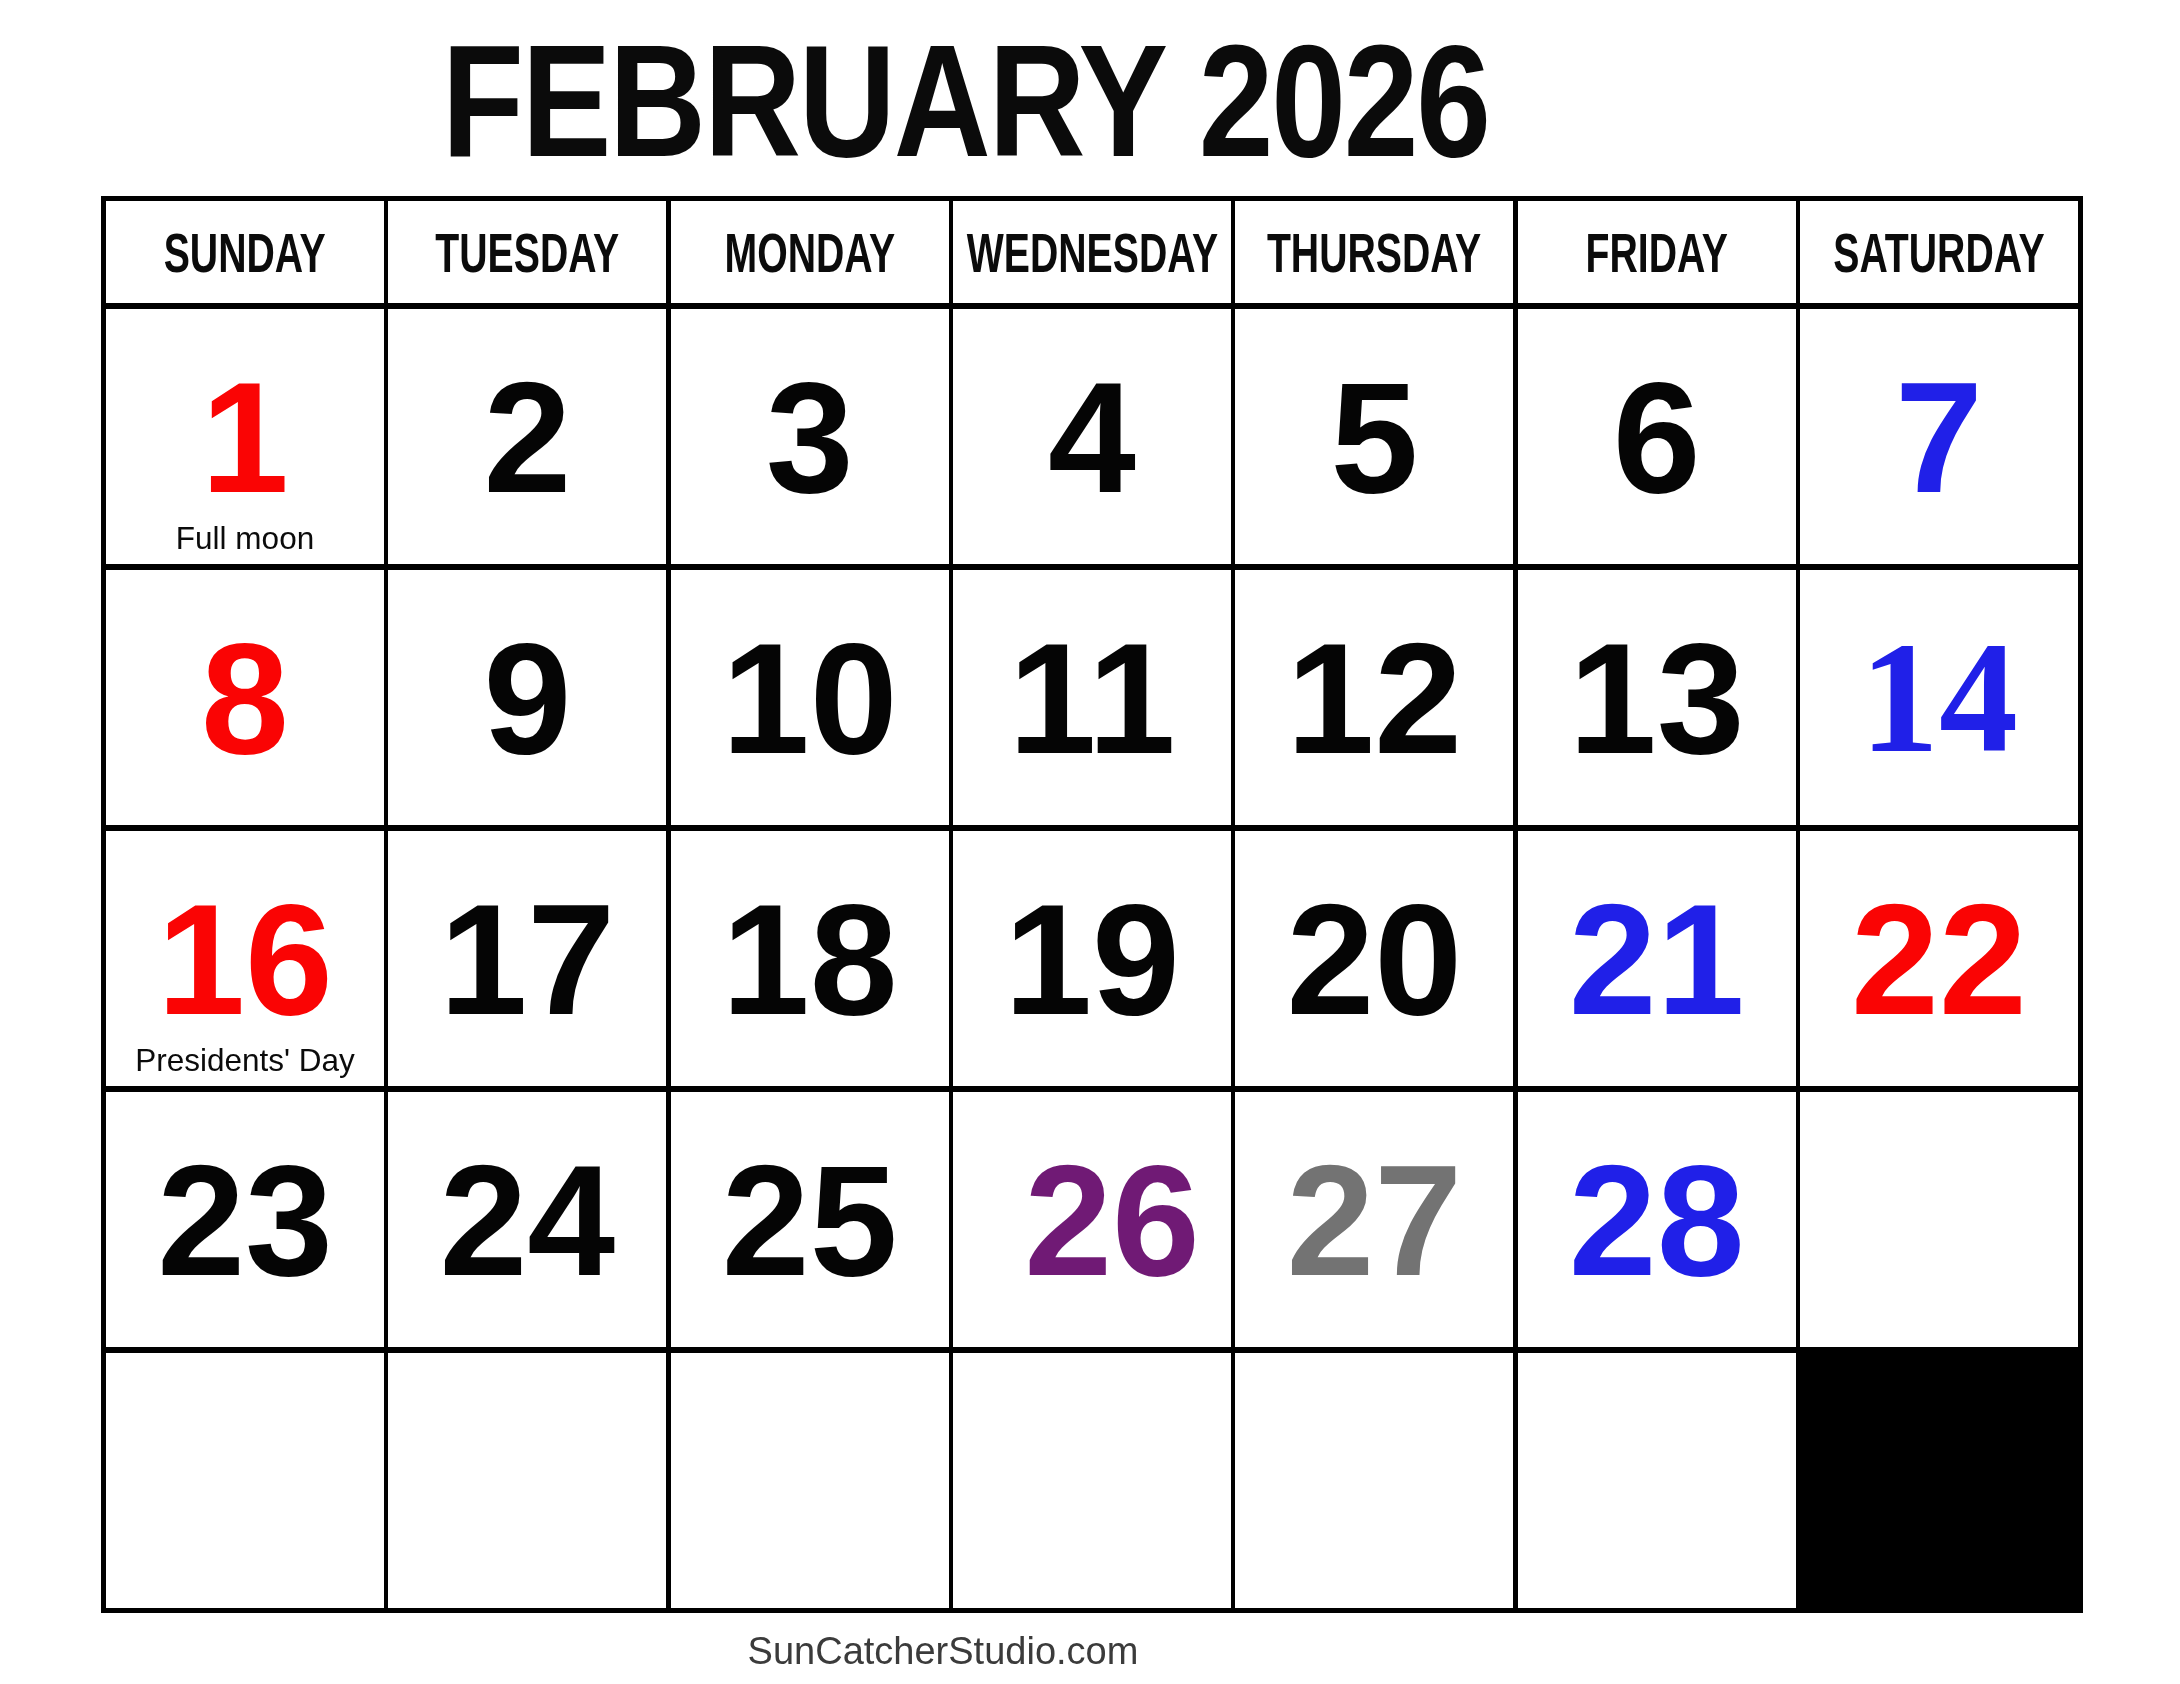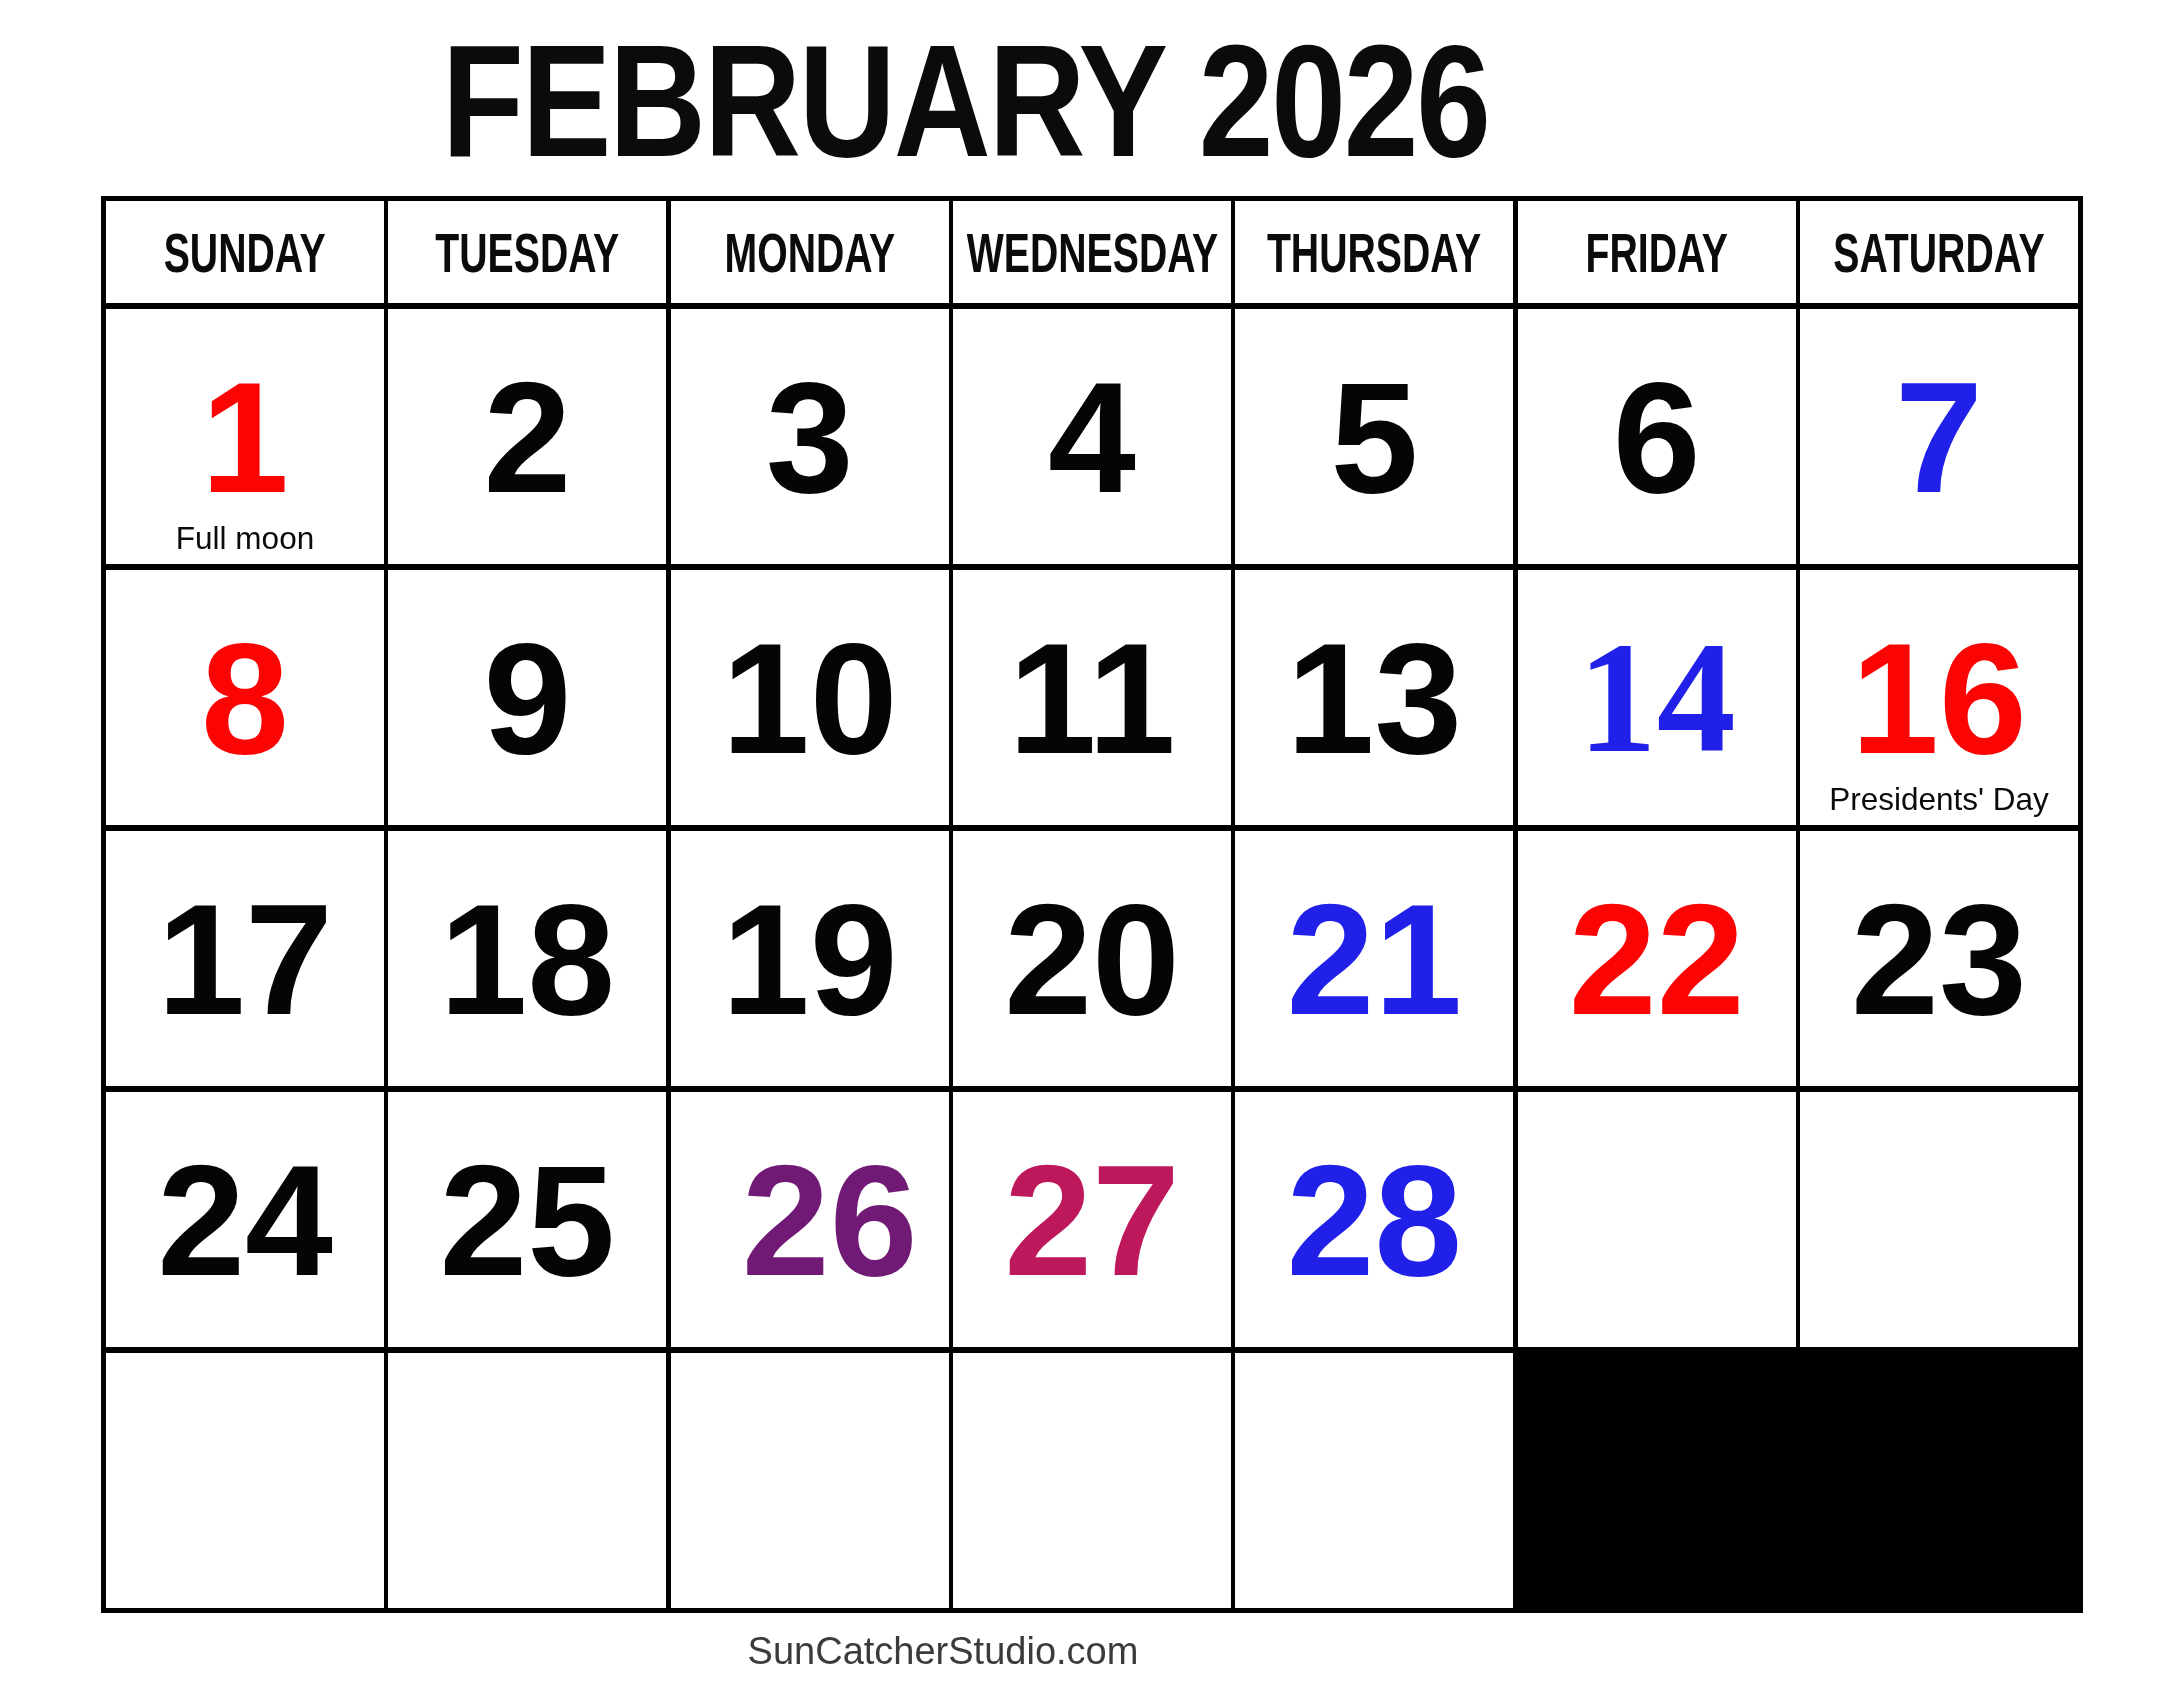--- a/index.html
+++ b/index.html
@@ -155,20 +155,23 @@
     <div class="cell">
       <div class="daynum" style="color: rgb(5, 5, 5);">9</div>
     </div>
     <div class="cell">
       <div class="daynum" style="color: rgb(5, 5, 5);">10</div>
     </div>
     <div class="cell">
       <div class="daynum" style="color: rgb(5, 5, 5);">11</div>
     </div>
     <div class="cell">
+      <div class="daynum" style="color: rgb(5, 5, 5);">12</div>
+    </div>
+    <div class="cell">
       <div class="daynum" style="color: rgb(5, 5, 5);">13</div>
     </div>
     <div class="cell">
       <div class="daynum" style="color: rgb(32, 32, 232); font-family: Liberation Serif, serif;">14</div>
     </div>
     <div class="cell">
       <div class="daynum" style="color: rgb(250, 4, 4);">16</div>
       <div class="note">Presidents' Day</div>
     </div>
     <div class="cell">
@@ -195,21 +198,21 @@
     <div class="cell">
       <div class="daynum" style="color: rgb(5, 5, 5);">24</div>
     </div>
     <div class="cell">
       <div class="daynum" style="color: rgb(5, 5, 5);">25</div>
     </div>
     <div class="cell">
       <div class="daynum" style="color: #701a75; padding-left: 40px;">26</div>
     </div>
     <div class="cell">
-      <div class="daynum" style="color: #be185d;">27</div>
+      <div class="daynum" style="color: #737373;">27</div>
     </div>
     <div class="cell">
       <div class="daynum" style="color: rgb(32, 32, 232);">28</div>
     </div>
     <div class="cell"></div>
     <div class="cell"></div>
     <div class="cell"></div>
     <div class="cell"></div>
     <div class="cell"></div>
     <div class="cell"></div>

